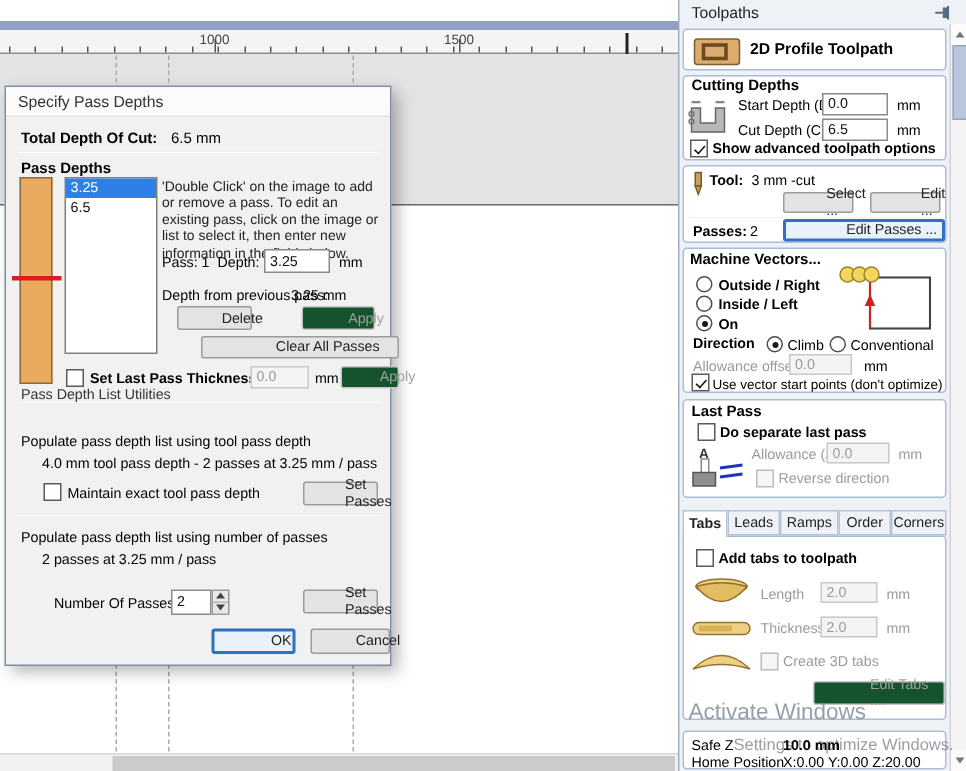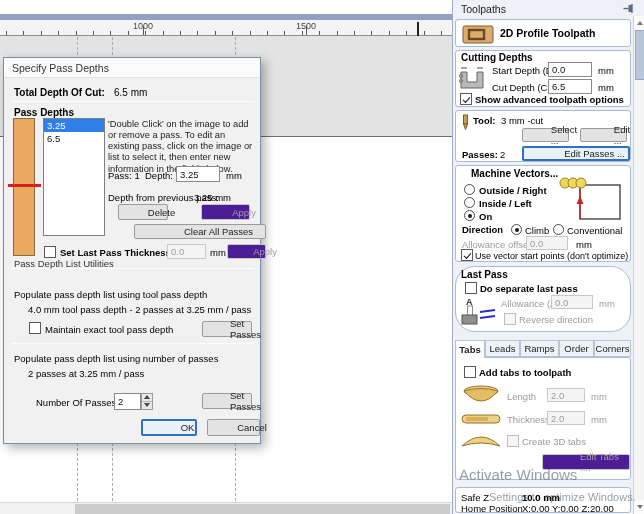--- a/index.html
+++ b/index.html
@@ -37,21 +37,21 @@
   .sep { position:absolute; height:1px; background:#c9c9c9; border-bottom:1px solid #fdfdfd; }
   #mat-bar { position:absolute; left:9px; top:60px; width:22px; height:138px;
     background:#e9a95f; border:1px solid #8a6a3e; }
   #mat-red-line { position:absolute; left:4px; top:126px; width:33px; height:3px; background:#d81f1f; }
   #pass-list { position:absolute; left:39px; top:60px; width:62px; height:118px;
     background:#fff; border:1px solid #7f7f7f; font-size:9.5px; }
   .pass-item { height:13px; padding:1px 3px 0 3px; color:#111; }
   .pass-item.sel { background:#2e80e8; color:#fff; }
   .btn { position:absolute; background:#e3e3e3; border:1px solid #9b9b9b; border-radius:2px;
     font-size:9.5px; color:#222; display:flex; align-items:center; justify-content:center;padding-left:37px; }
-  .btn.dis { background:#4c1d95; border-color:#c6c6c6; color:#a0a0a0; }
+  .btn.dis { background:#14532d; border-color:#c6c6c6; color:#a0a0a0; }
   .btn.focus { border:2px solid #2f6fc4; background:#e9f1fa; }
   .inp { position:absolute; background:#fff; border:1px solid #8a8a8a; font-size:9.5px;
     padding:0 3px; font-family:inherit; color:#111; }
   .inp.dis { background:#f4f4f4; border-color:#c8c8c8; color:#9c9c9c; }
   .cb { position:absolute; width:12px; height:12px; background:#fff; border:1px solid #5a5a5a; }
   .cb.dis { border-color:#bdbdbd; background:#f6f6f6; }
   .cb.checked::after { content:""; position:absolute; left:2px; top:2.5px; width:6px; height:3px;
     border-left:1.6px solid #101010; border-bottom:1.6px solid #101010; transform:rotate(-48deg); }
   .radio { position:absolute; width:11px; height:11px; border:1px solid #4c4c4c; border-radius:50%; background:#fff; }
   .radio.sel::after { content:""; position:absolute; left:2.5px; top:2.5px; width:4px; height:4px;
@@ -236,21 +236,21 @@
     <div class="abs t95" style="left:45px; top:4px;">3 mm -cut</div>
     <div class="btn" style="left:66px; top:17px; width:47px; height:14px;">Select ...</div>
     <div class="btn" style="left:124px; top:17px; width:47px; height:14px;">Edit ...</div>
     <div class="sep" style="left:3px; top:34px; width:170px;"></div>
     <div class="abs t95 b" style="left:6px; top:38px;">Passes:</div>
     <div class="abs t95" style="left:44px; top:38px;">2</div>
     <div class="btn focus" style="left:66px; top:35px; width:108px; height:15px;">Edit Passes ...</div>
   </div>
 
   <div class="panel-box" style="left:2px; top:165px; width:176px; height:97px;">
-    <div class="abs t10 b" style="left:15px; top:2px;">Machine Vectors...</div>
+    <div class="abs t10 b" style="left:4px; top:2px;">Machine Vectors...</div>
     <div class="radio" style="left:8px; top:18px;"></div>
     <div class="abs t95 b" style="left:23px; top:19px;">Outside / Right</div>
     <div class="radio" style="left:8px; top:31px;"></div>
     <div class="abs t95 b" style="left:23px; top:32px;">Inside / Left</div>
     <div class="radio sel" style="left:8px; top:44px;"></div>
     <div class="abs t95 b" style="left:23px; top:45px;">On</div>
     <svg class="abs" style="left:100px; top:10px;" width="72" height="48" viewBox="0 0 72 48">
       <rect x="24" y="9" width="40" height="34" fill="none" stroke="#444" stroke-width="1.4"></rect>
       <line x1="24" y1="43" x2="24" y2="9" stroke="#cc2222" stroke-width="1.4"></line>
       <polygon points="24,20 20.5,28 27.5,28" fill="#cc2222"></polygon>
@@ -263,21 +263,21 @@
     <div class="abs t95" style="left:69px; top:59px;">Climb</div>
     <div class="radio" style="left:97px; top:58px;"></div>
     <div class="abs t95" style="left:111px; top:59px;">Conventional</div>
     <div class="abs t95 gray" style="left:6px; top:73px;">Allowance offset</div>
     <input class="inp dis" style="left: 70px; top: 70px; width: 42px; height: 14px;" value="0.0">
     <div class="abs t95" style="left:120px; top:73px;">mm</div>
     <div class="cb checked" style="left:5px; top:83px;"></div>
     <div class="abs t9" style="left:19px; top:85px;">Use vector start points (don't optimize)</div>
   </div>
 
-  <div class="panel-box" style="left:2px; top:266px; width:176px; height:66px;border-radius:20px;">
+  <div class="panel-box" style="left:2px; top:266px; width:176px; height:66px;">
     <div class="abs t10 b" style="left:5px; top:2px;">Last Pass</div>
     <div class="cb" style="left:9px; top:15px;"></div>
     <div class="abs t95 b" style="left:24px; top:16px;">Do separate last pass</div>
     <svg class="abs" style="left:5px; top:29px;" width="36" height="32" viewBox="0 0 36 32">
       <text x="5" y="9" font-size="9" font-weight="bold" fill="#333" font-family="Liberation Sans, sans-serif">A</text>
       <rect x="6.5" y="10" width="5" height="11" fill="#fff" stroke="#888"></rect>
       <rect x="1" y="19" width="15" height="9" fill="#8f8f8f" stroke="#555"></rect>
       <line x1="19" y1="16" x2="34" y2="14" stroke="#2233bb" stroke-width="2"></line>
       <line x1="19" y1="22" x2="34" y2="20" stroke="#2233bb" stroke-width="2"></line>
     </svg>

